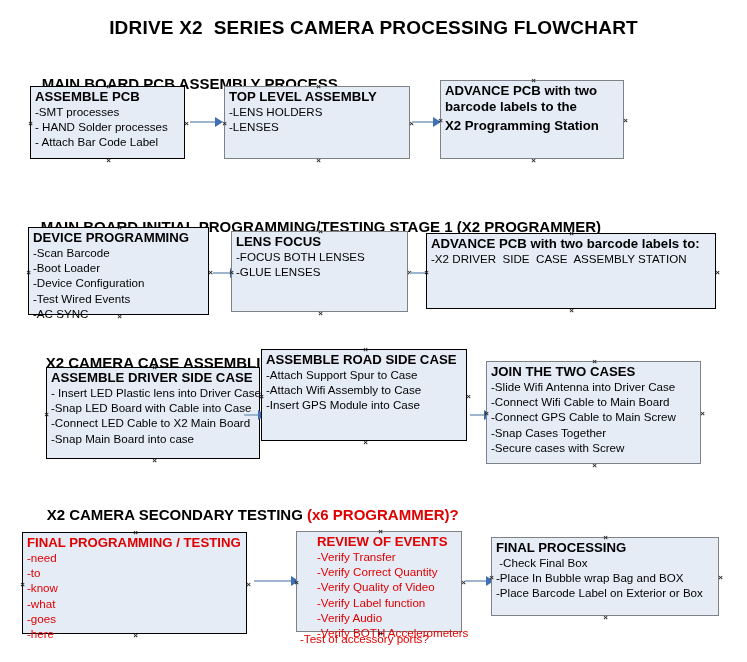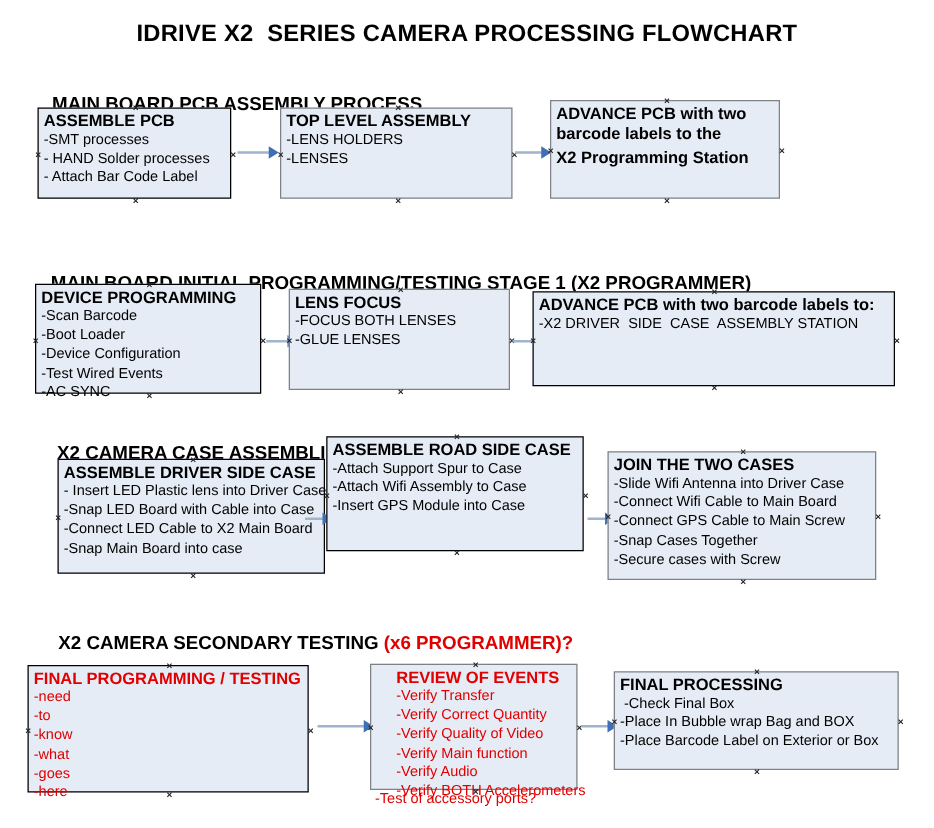--- a/index.html
+++ b/index.html
@@ -306,21 +306,21 @@
   <div class="conn" style="left:254px; top:576px; width:45px;">
     <span class="shaft"></span>
     <span class="head"></span>
   </div>
 
   <div class="pbox b-grey red" style="left:296px; top:531px; width:166px; height:101px;padding-left:16px;">
     <span class="bx-title">REVIEW OF EVENTS</span>
     <span class="bx-line">-Verify Transfer</span>
     <span class="bx-line">-Verify Correct Quantity</span>
     <span class="bx-line">-Verify Quality of Video</span>
-    <span class="bx-line">-Verify Main function</span>
+    <span class="bx-line">-Verify Label function</span>
     <span class="bx-line">-Verify Audio</span>
     <span class="bx-line">-Verify BOTH Accelerometers</span>
     <span class="handle" style="left:80px; top:-4px;"></span>
     <span class="handle" style="left:80px; top:98px;"></span>
     <span class="handle" style="left:-4px; top:47px;"></span>
     <span class="handle" style="left:163px; top:47px;"></span>
   </div>
 
   <div class="overflow-line" style="left:300px; top:631px;text-align:right;">-Test of accessory ports?</div>
 

